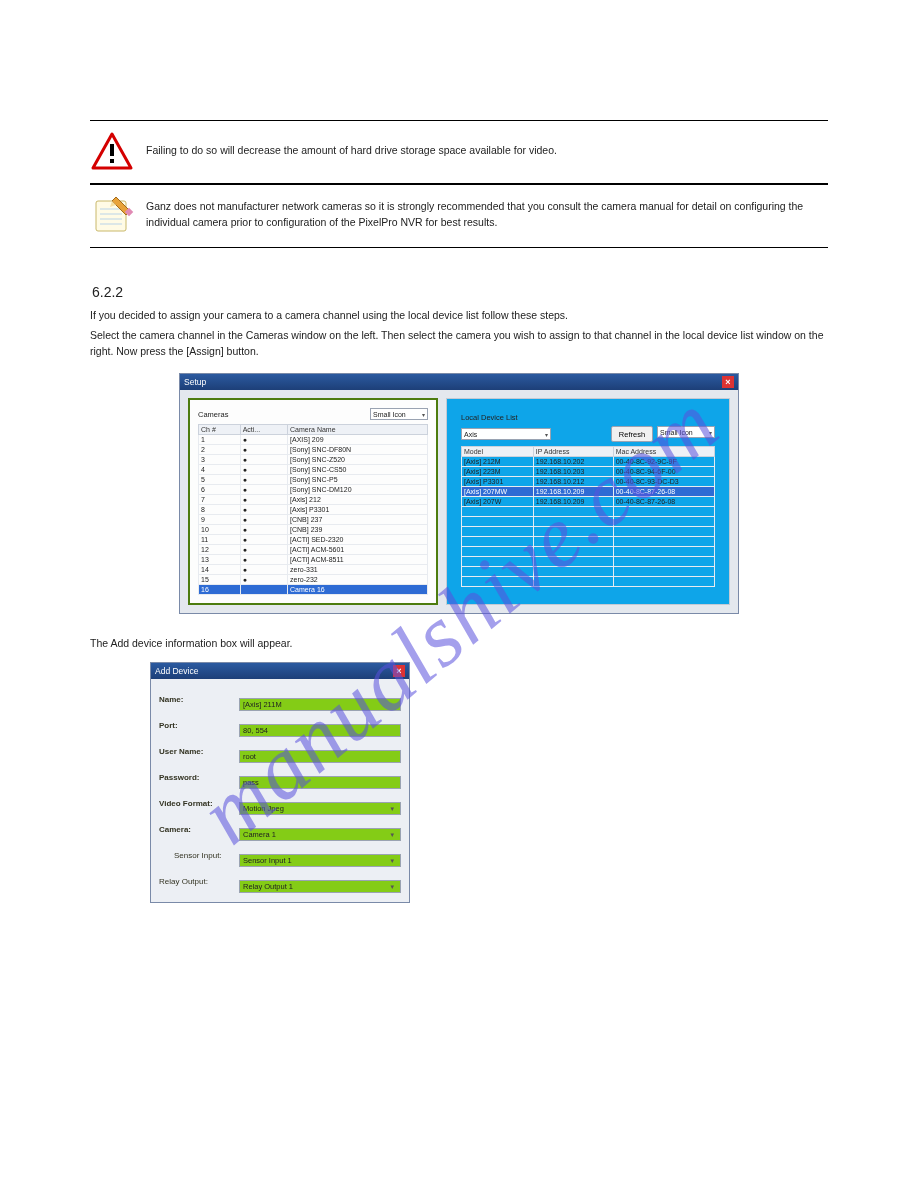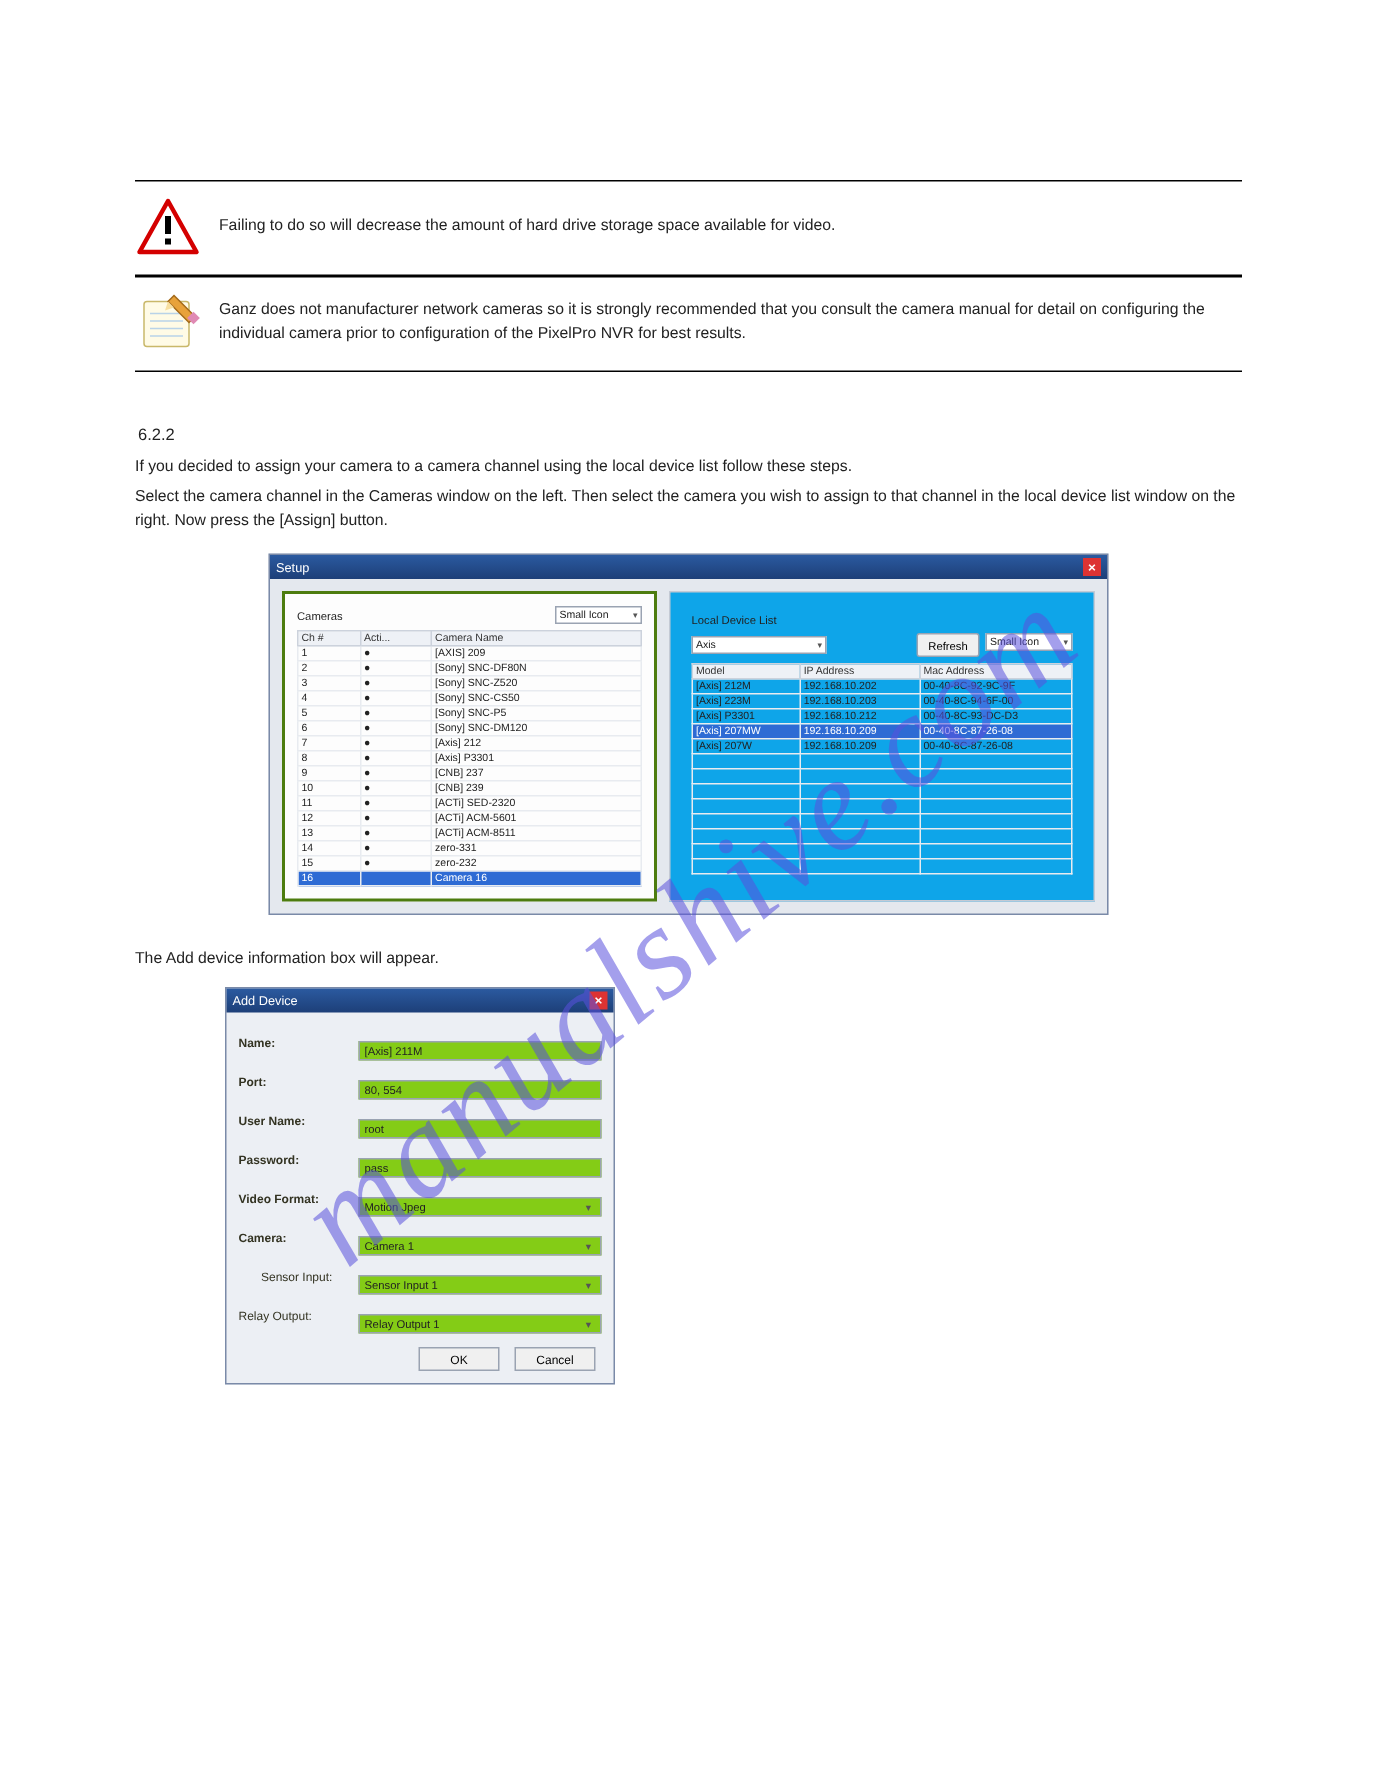--- a/index.html
+++ b/index.html
@@ -30,21 +30,21 @@
     transform: translate(-50%, -50%) rotate(-40deg);
     font-size: 88px;
     color: rgba(90,80,220,0.55);
     font-family: Georgia, 'Times New Roman', serif;
     font-style: italic;
     pointer-events: none;
     white-space: nowrap;
     letter-spacing: 2px;
     z-index: 50;
   }
-  .section-num { font-size: 11px; margin: 36px 0 6px 2px; }
+  .section-num { font-size: 14px; margin: 36px 0 6px 2px; }
   .para { font-size: 10.5px; line-height: 1.5; margin: 4px 0; }
   
   .setup-win {
     width: 560px;
     margin: 14px auto 22px auto;
     border: 1px solid #7a8aa8;
     background: #e4e8ee;
     position: relative;
     z-index: 10;
     font-size: 8px;
@@ -404,18 +404,14 @@
         </div>
       </div>
     <div class="frow">
         <div class="flab" style="font-weight:normal;">Relay Output:</div>
       <div class="fval">
           <div class="fin fsel">
             <span>Relay Output 1</span>
           </div>
         </div>
       </div>
-    <div class="btnrow">
-      <button class="btn">OK</button>
-      <button class="btn">Cancel</button>
-    </div>
   </div>
 </div>
 
 </body></html>

